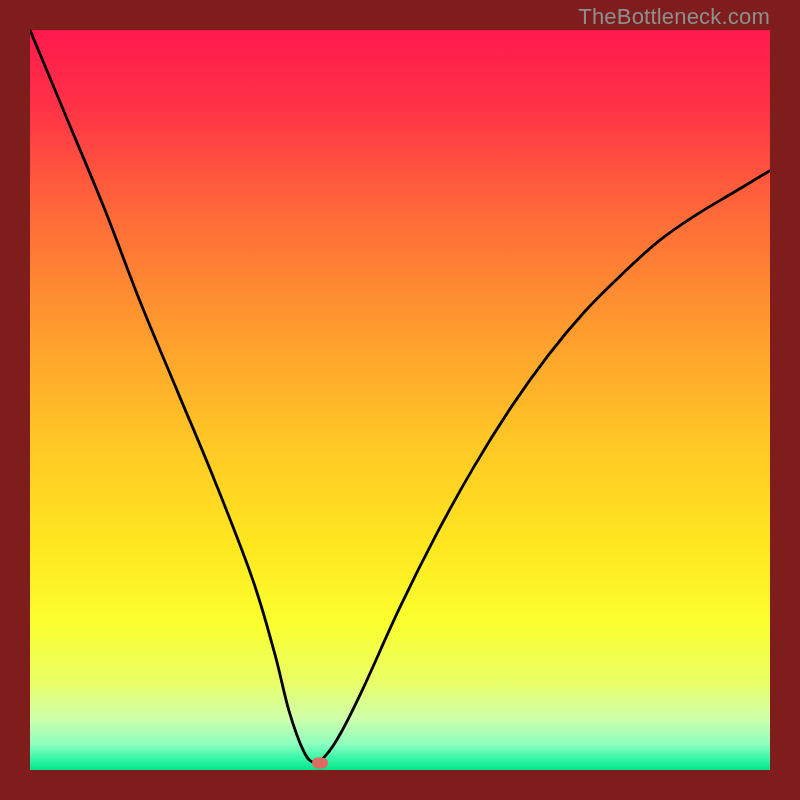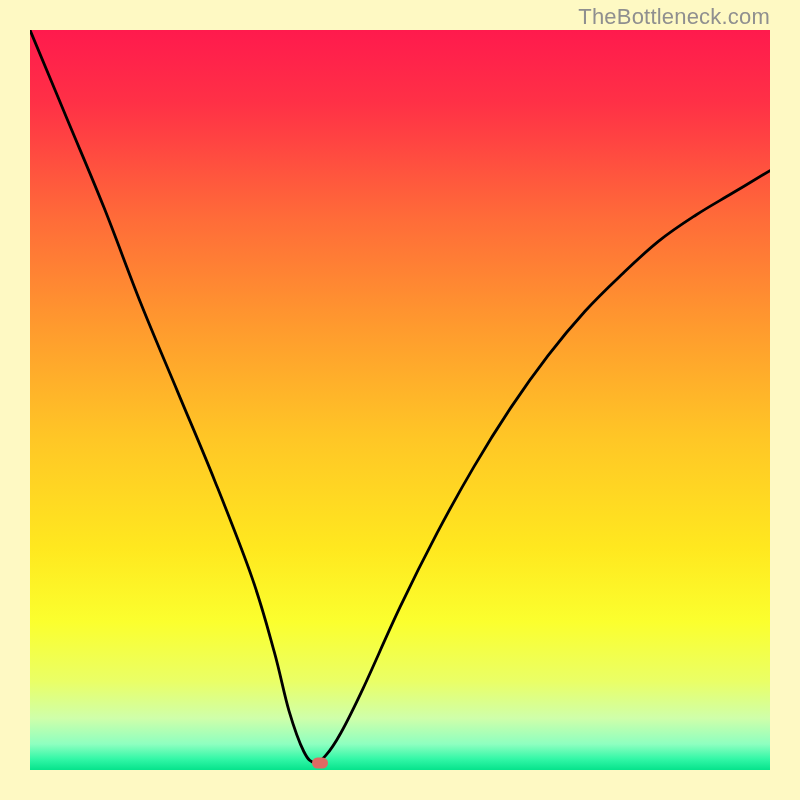--- a/index.html
+++ b/index.html
@@ -7,21 +7,21 @@
     padding: 0;
     width: 800px;
     height: 800px;
     background: #000000;
     overflow: hidden;
   }
   .outer {
     position: relative;
     width: 800px;
     height: 800px;
-    background: #fef9c3;
+    background: #7f1d1d;
   }
   .plot-area {
     position: absolute;
     left: 30px;
     top: 30px;
     width: 740px;
     height: 740px;
     overflow: hidden;
   }
   .gradient {

